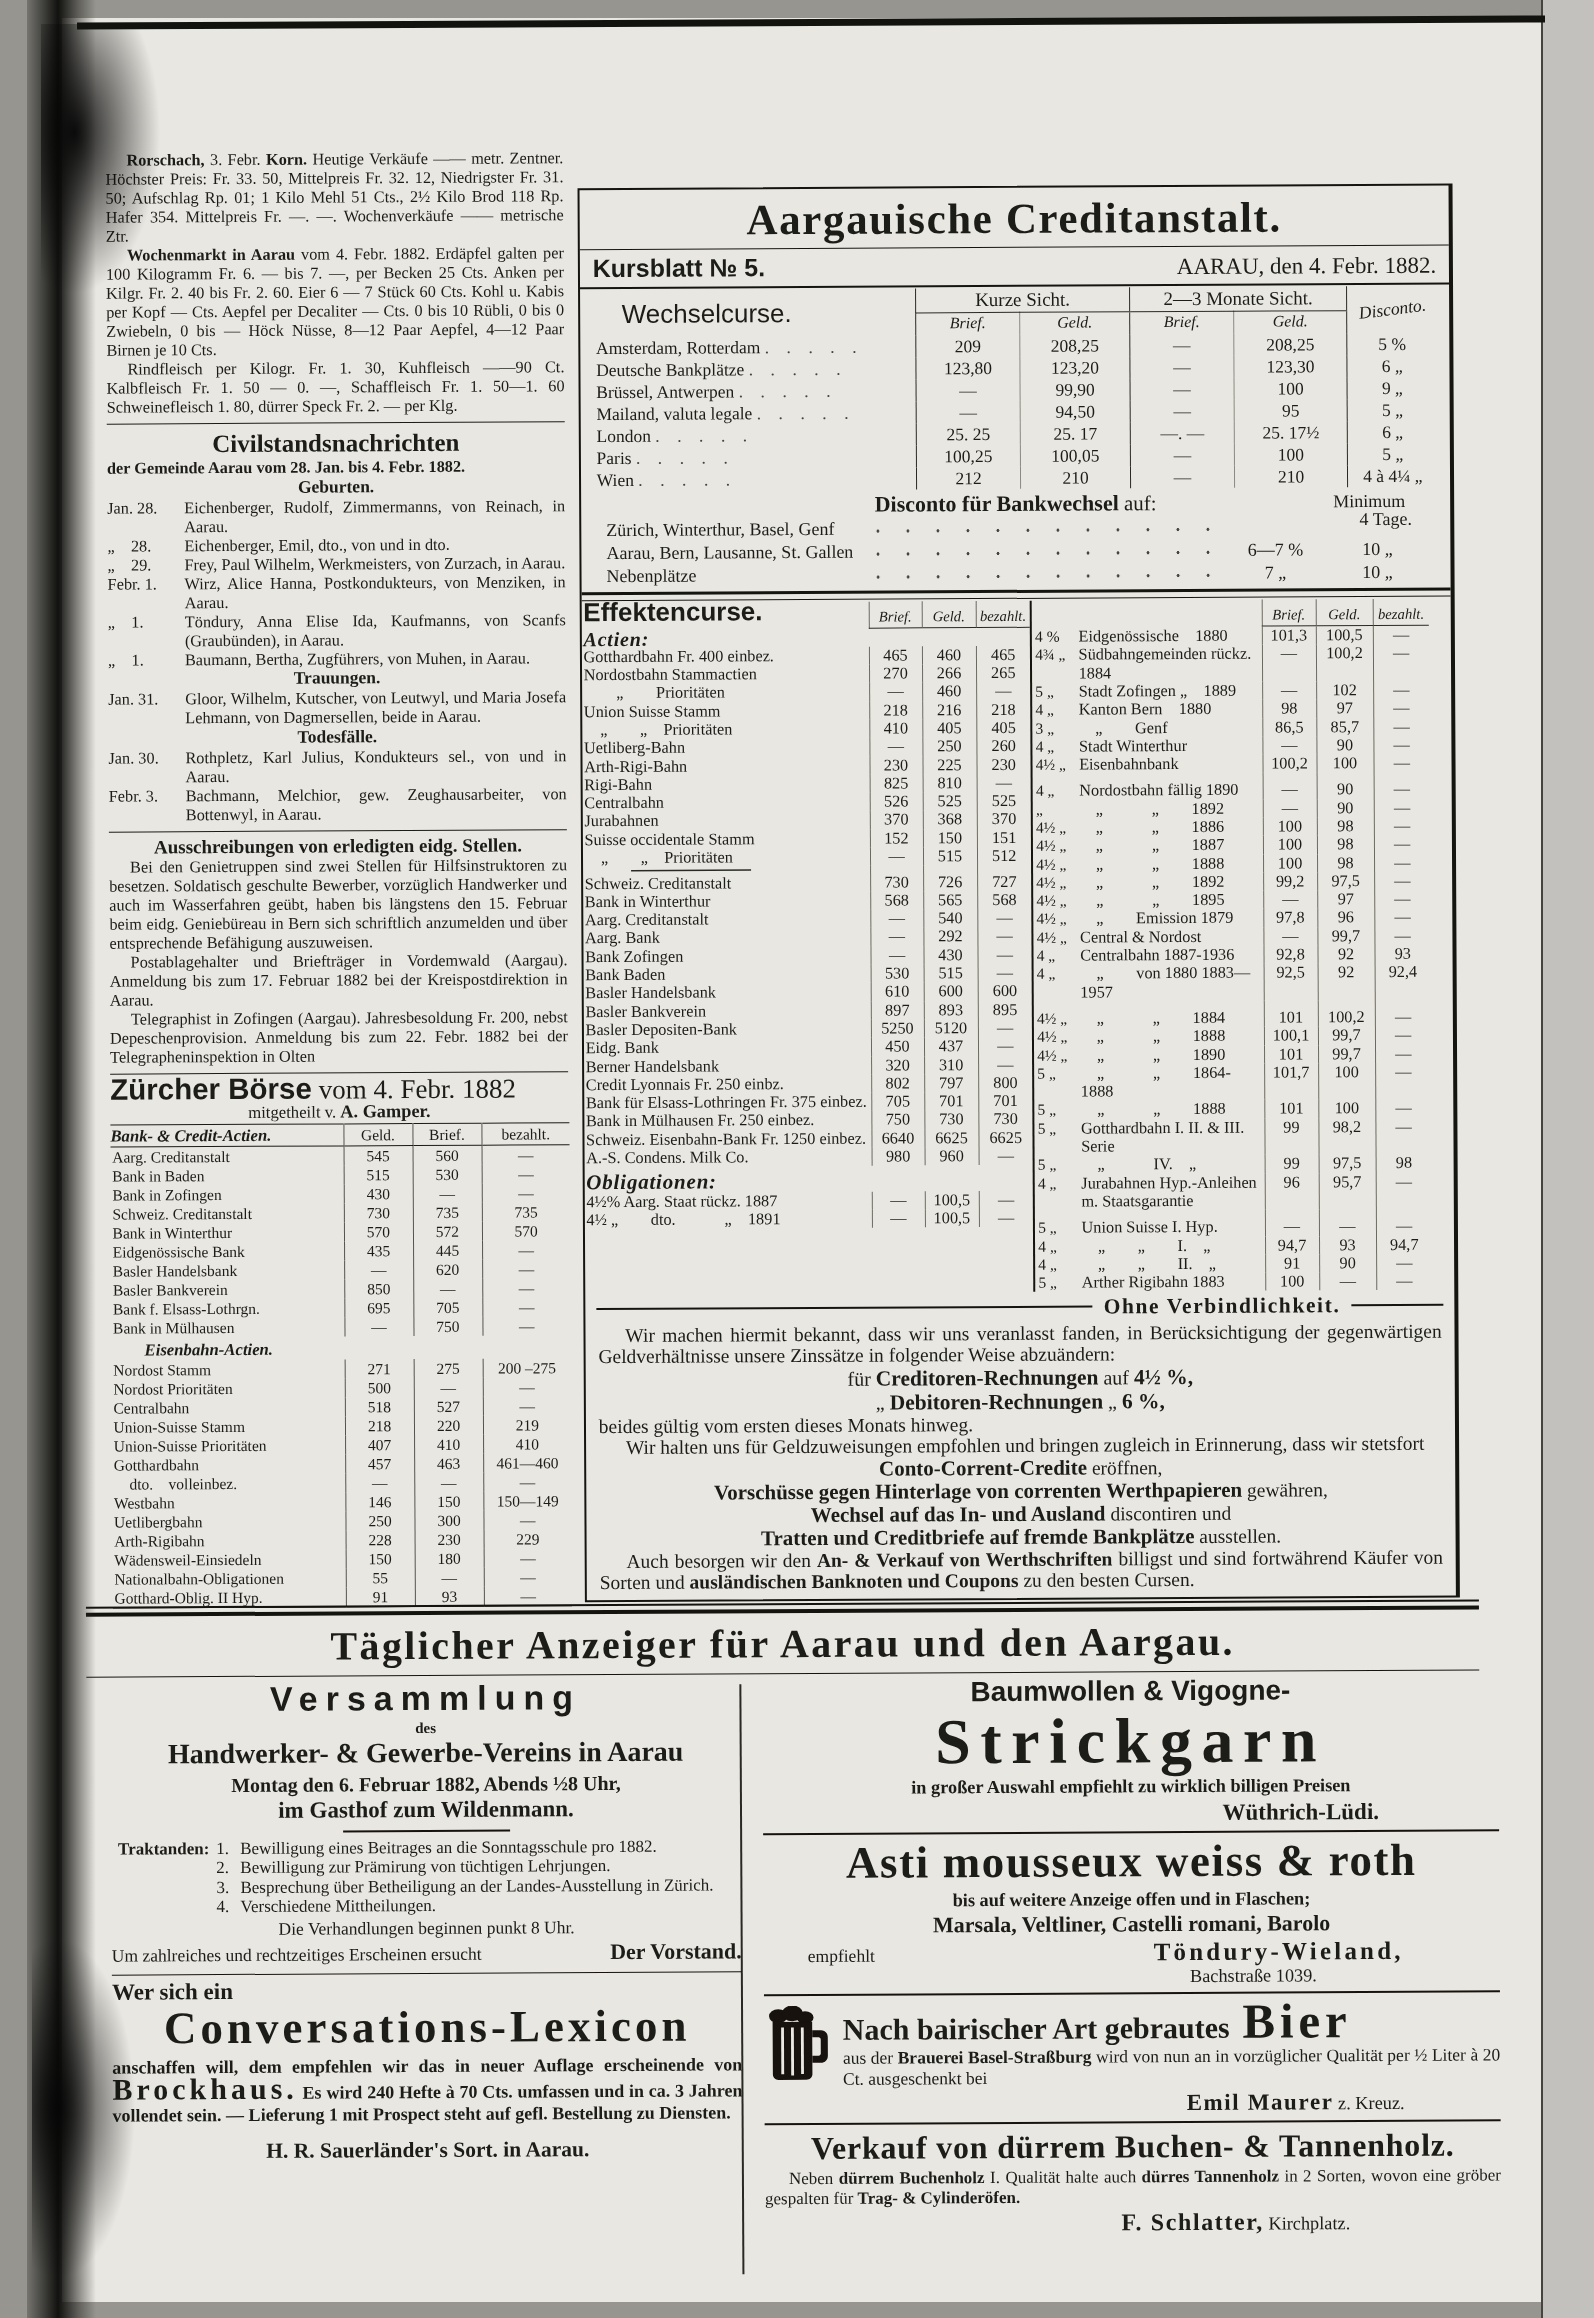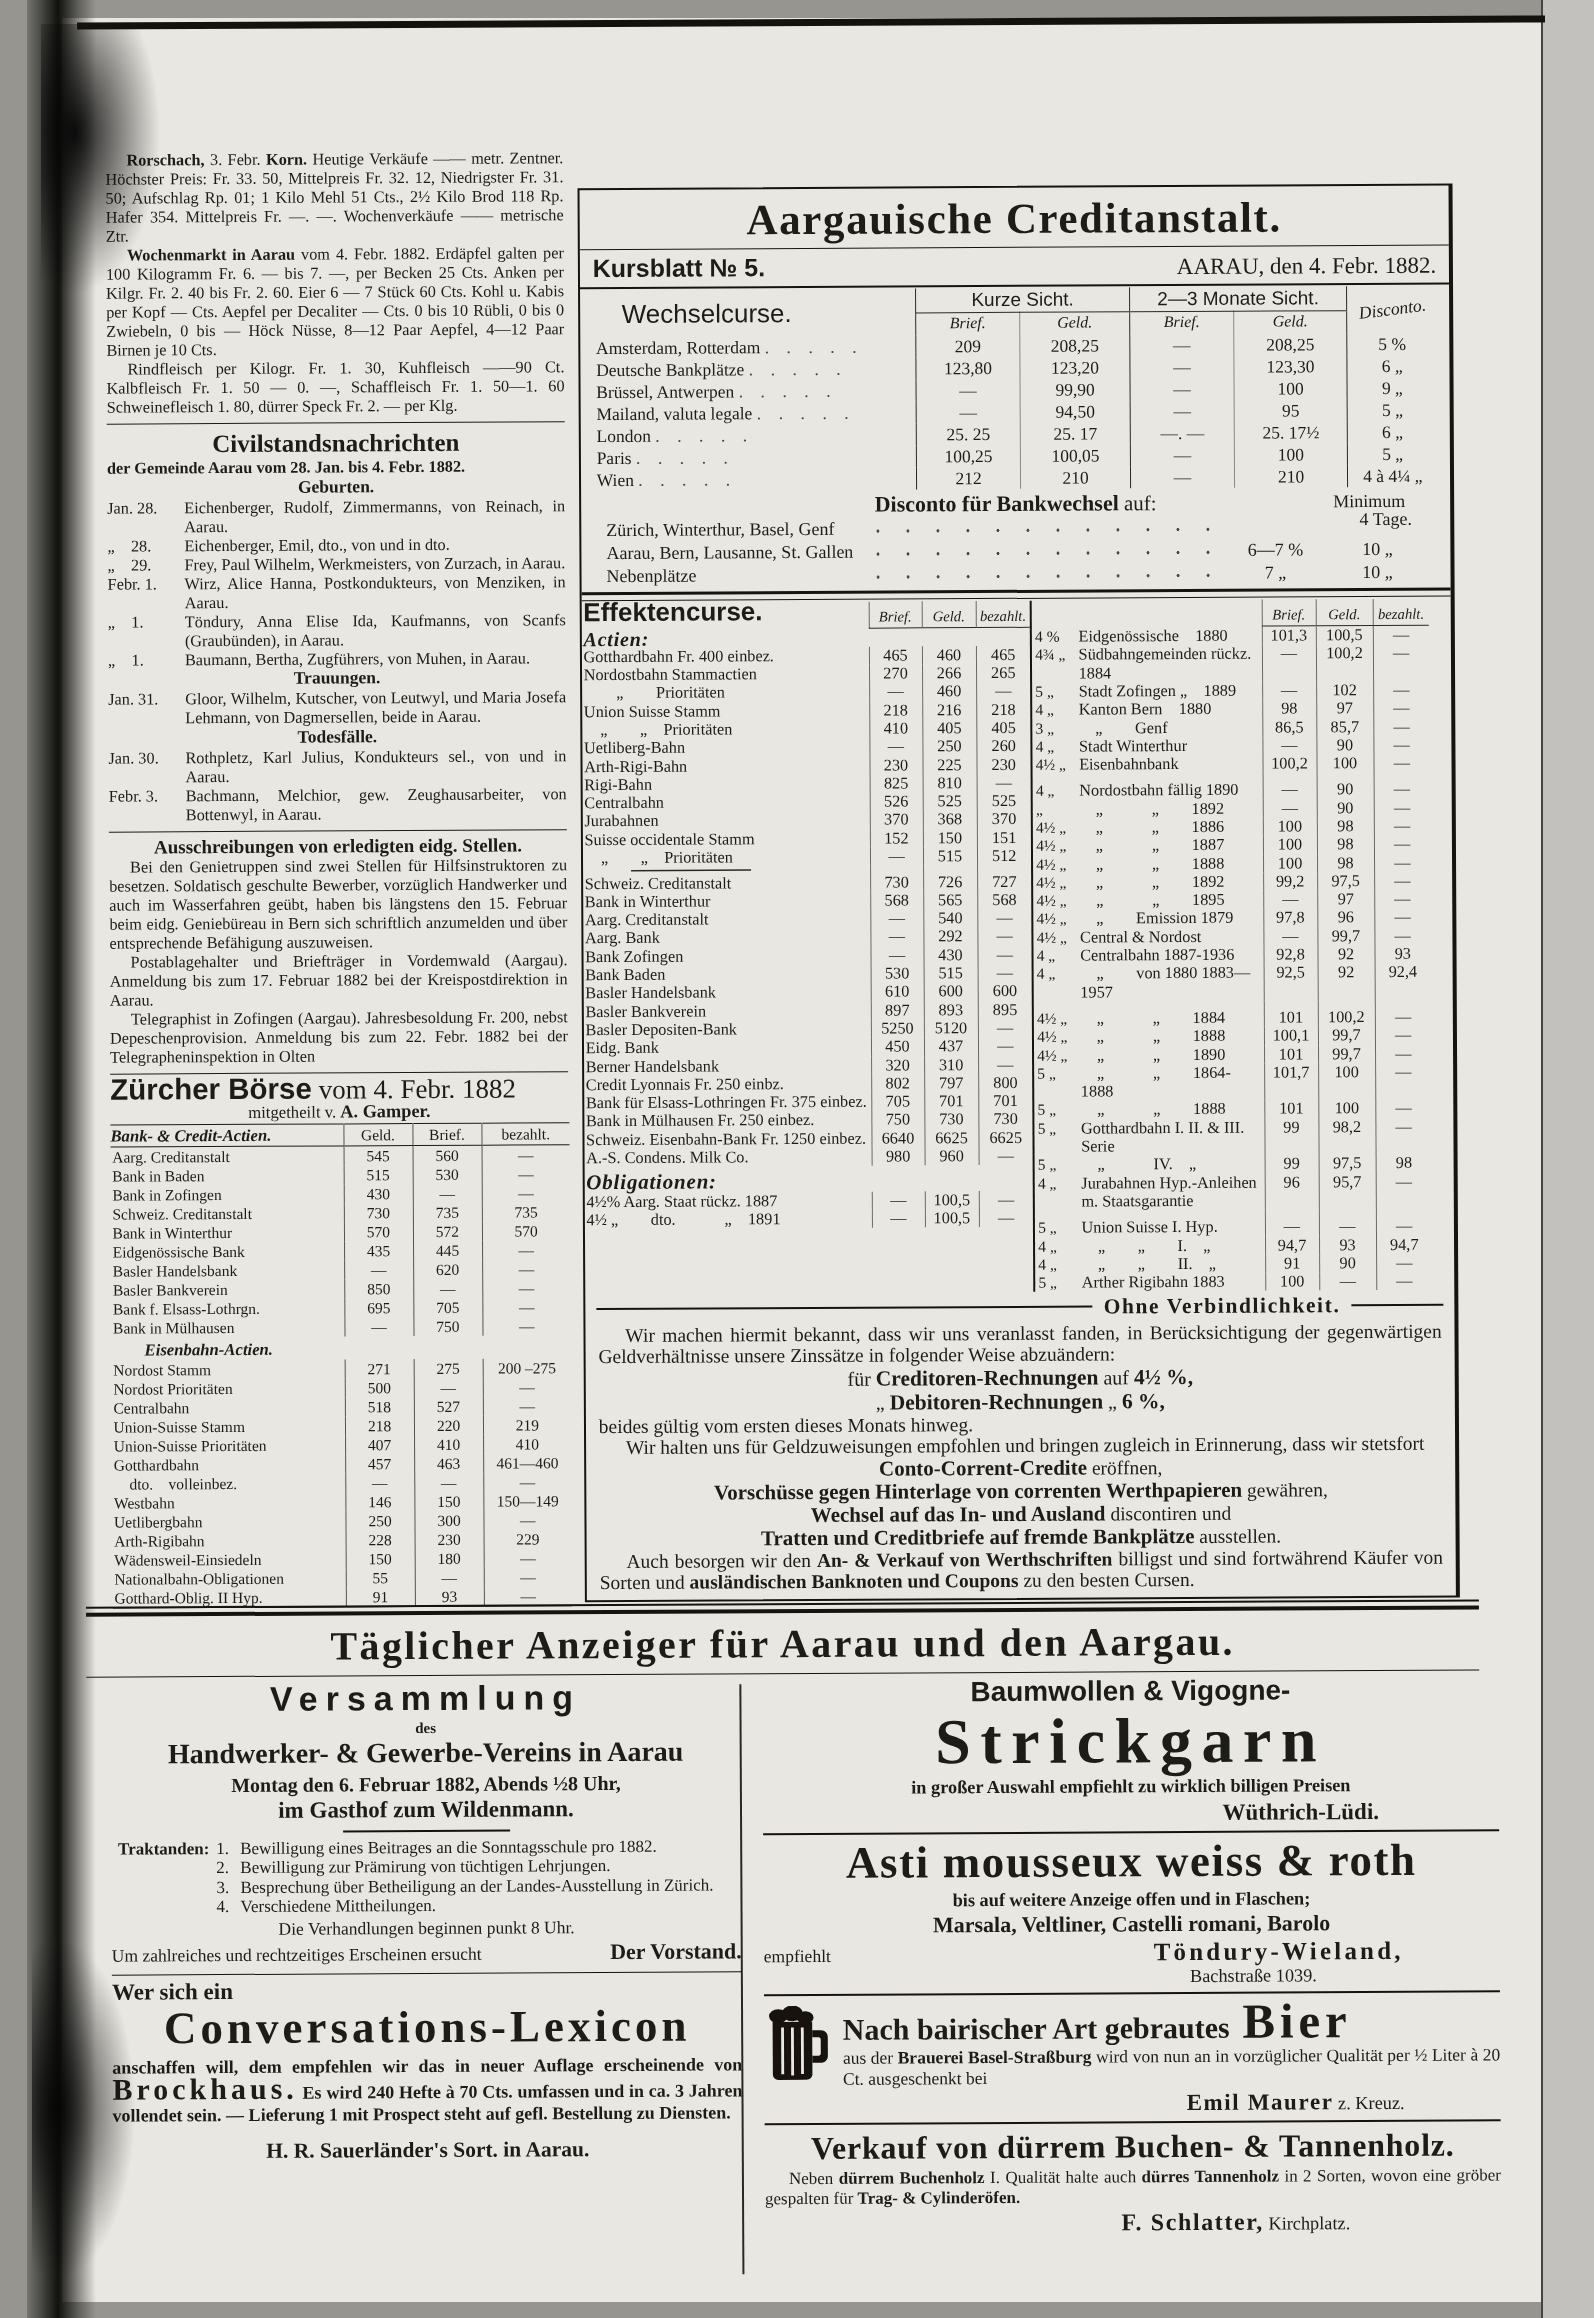--- a/index.html
+++ b/index.html
@@ -43,21 +43,21 @@
 
   
   #kurs-box{position:absolute;left:520px;top:169px;width:869px;border:2.4px solid #15150f;border-right-width:4.8px;}
   .kb-title{text-align:center;font-weight:bold;font-size:43px;line-height:46px;padding:8px 0 4.8px;border-bottom:1.6px solid #15150f;letter-spacing:1.6px;}
   .kb-row{display:flex;justify-content:space-between;align-items:baseline;padding:4px 12.8px 4px;border-bottom:2.4px solid #15150f;}
   .kb-no{font-weight:bold;font-size:25px;font-family:"Liberation Sans","DejaVu Sans",sans-serif;}
   .kb-date{font-size:23px;}
   table.wtab{width:843px;margin:1.6px auto 0;border-collapse:collapse;font-size:17.5px;line-height:20px;table-layout:fixed;}
   .wtab th{font-weight:normal;}
   .wt-title{font-family:"Liberation Sans","DejaVu Sans",sans-serif;font-weight:bold;font-size:26px;text-align:left;padding-left:29px;}
-  .wtab th.grp{font-family:Liberation Sans, sans-serif;font-size:19px;border-bottom:1.2px solid #2a2a24;border-left:1.2px solid #2a2a24;padding:1.6px 0;}
+  .wtab th.grp{font-family:Liberation Serif, serif;font-size:19px;border-bottom:1.2px solid #2a2a24;border-left:1.2px solid #2a2a24;padding:1.6px 0;}
   .wtab th.disc{font-style:italic;font-size:17.5px;border-left:1.2px solid #2a2a24;transform:rotate(-7deg);}
   .wtab th.sub{font-style:italic;font-size:16px;padding:0.8px 0 1.6px;border-left:0.8px solid #8a8982;}
   .wtab th.sub.gb{border-left:1.2px solid #2a2a24;}
   .wtab td{text-align:center;}
   .wtab td.c-name{text-align:left;white-space:nowrap;overflow:hidden;padding-left:3.2px;}
   .wtab td.c-name::after{content:" .\2003.\2003.\2003.\2003.";color:#45443e;}
   .wtab td.c-kb,.wtab td.c-mb,.wtab td.c-d{border-left:1.2px solid #2a2a24;}
   .wtab td.c-kg,.wtab td.c-mg{border-left:0.8px solid #8a8982;}
   .bw-wrap{position:relative;width:821px;margin:1.6px auto 0;}
   .bw-title{text-align:center;font-size:21px;margin:0.8px 0;}
@@ -125,21 +125,21 @@
   .lex-sig{text-align:center;font-weight:bold;font-size:21.5px;margin-top:12.8px;}
   .sg-t1{text-align:center;font-family:"Liberation Sans","DejaVu Sans",sans-serif;font-weight:bold;font-size:28px;}
   .sg-t2{text-align:center;font-weight:bold;font-size:64px;line-height:67px;letter-spacing:9.6px;}
   .sg-t3{text-align:center;font-weight:bold;font-size:18.3px;margin-top:1.6px;}
   .sg-sig{text-align:right;padding-right:120px;font-weight:bold;font-size:23px;margin:3.2px 0 1.6px;}
   .ad-rule{border:none;border-top:2px solid #17120d;margin:4.8px 0;}
   .asti-t1{text-align:center;font-weight:bold;font-size:45px;line-height:49px;letter-spacing:1.6px;}
   .asti-t2{text-align:center;font-weight:bold;font-size:18.3px;margin-top:2.4px;}
   .asti-t3{text-align:center;font-weight:bold;font-size:22px;margin-top:0.8px;}
   .asti-row{display:flex;justify-content:space-between;align-items:baseline;margin-top:1.6px;}
-  .asti-pre{font-size:17.5px;}
+  .asti-pre{font-size:17.5px;margin-left:44px;}
   .asti-sig{font-weight:bold;font-size:25px;letter-spacing:3.2px;padding-right:96px;}
   .asti-addr{text-align:right;padding-right:183px;font-size:18.3px;}
   .bier-block{display:flex;gap:9.6px;margin-top:1.6px;}
   .bier-icon{flex:0 0 69px;padding-top:4.8px;}
   .bier-main{flex:1;}
   .bier-t{display:flex;align-items:baseline;gap:12.8px;}
   .bier-t .frak{font-weight:bold;font-size:30px;white-space:nowrap;}
   .bier-t .fat{font-weight:bold;font-size:49px;letter-spacing:4.8px;line-height:46px;}
   .bier-body{font-size:17.5px;line-height:21px;text-align:justify;margin-top:1.6px;}
   .bier-sig{text-align:right;padding-right:96px;margin-top:1.6px;font-size:18.3px;}

